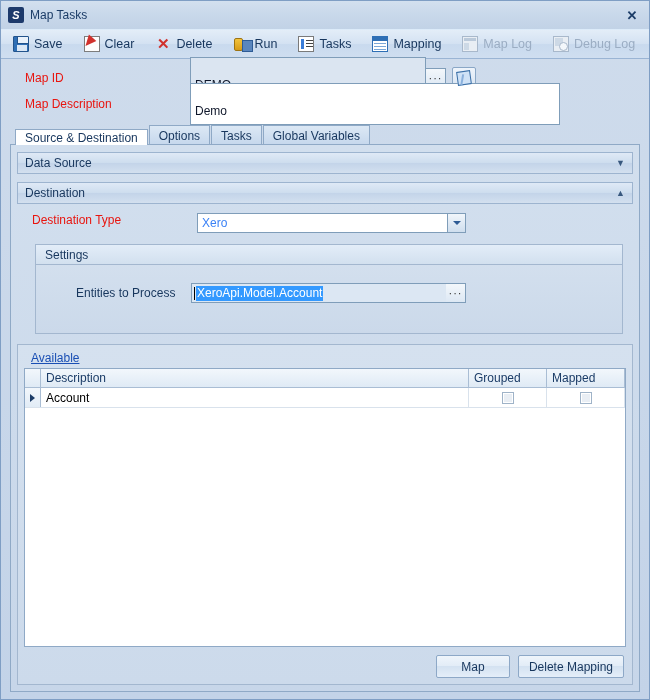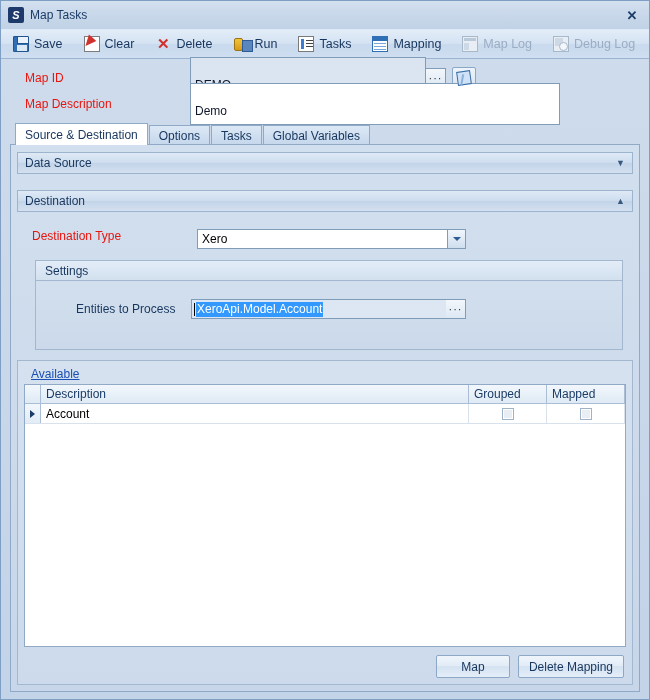--- a/index.html
+++ b/index.html
@@ -172,21 +172,21 @@
     font-size: 12px;
     color: #17365d;
     background: linear-gradient(to bottom,#dce8f5,#c5d7ec);
     border: 1px solid #8fa9c6;
     border-bottom: none;
     margin-right: 1px;
     cursor: pointer;
     white-space: nowrap;
   }
   .tab.active {
-    height: 22px;
+    height: 16px;
     background: #ffffff;
     border-color: #8fa9c6;
     color: #17365d;
     position: relative;
     z-index: 2;
   }
 
   #tabpage {
     flex: 1 1 auto;
     border: 1px solid #8fa9c6;
@@ -201,33 +201,33 @@
   
   .panel-bar {
     height: 22px;
     border: 1px solid #9db4cf;
     background: linear-gradient(to bottom,#dfe9f6 0%, #cdddee 50%, #c3d4e9 51%, #d3e0ef 100%);
     display: flex; align-items: center;
     padding: 0 7px;
     color: #17365d;
     font-size: 12px;
     cursor: pointer;
-    margin-bottom: 16px;
+    margin-bottom: 8px;
   }
   .panel-bar .pb-title { flex: 1 1 auto; }
   .chev { font-size: 9px; color: #38587e; }
 
   
   .dest-row { display:flex; align-items:flex-start; height:22px; margin: 1px 0 9px 0; }
   .dest-label { width: 180px; color:#e8150f; font-size:12px; padding-left:15px; }
   .combo { display:flex; }
   .combo-text {
     width: 250px; height: 20px;
     border:1px solid #7f9db9; border-right:none; background:#fff;
-    font-size:12px; color:#000000; padding:2px 4px; line-height:15px;
+    font-size:12px; color:#3b82f6; padding:2px 4px; line-height:15px;
   }
   .combo-btn {
     width:19px; height:20px;
     border:1px solid #7f9db9;
     background:linear-gradient(to bottom,#f1f6fb,#cfdeee);
     display:flex;align-items:center;justify-content:center;cursor:pointer;
   }
   .arrow-down { width:0;height:0;border-left:4px solid transparent;border-right:4px solid transparent;border-top:4px solid #2c5party; border-top:4px solid #2d5b95; }
 
   

